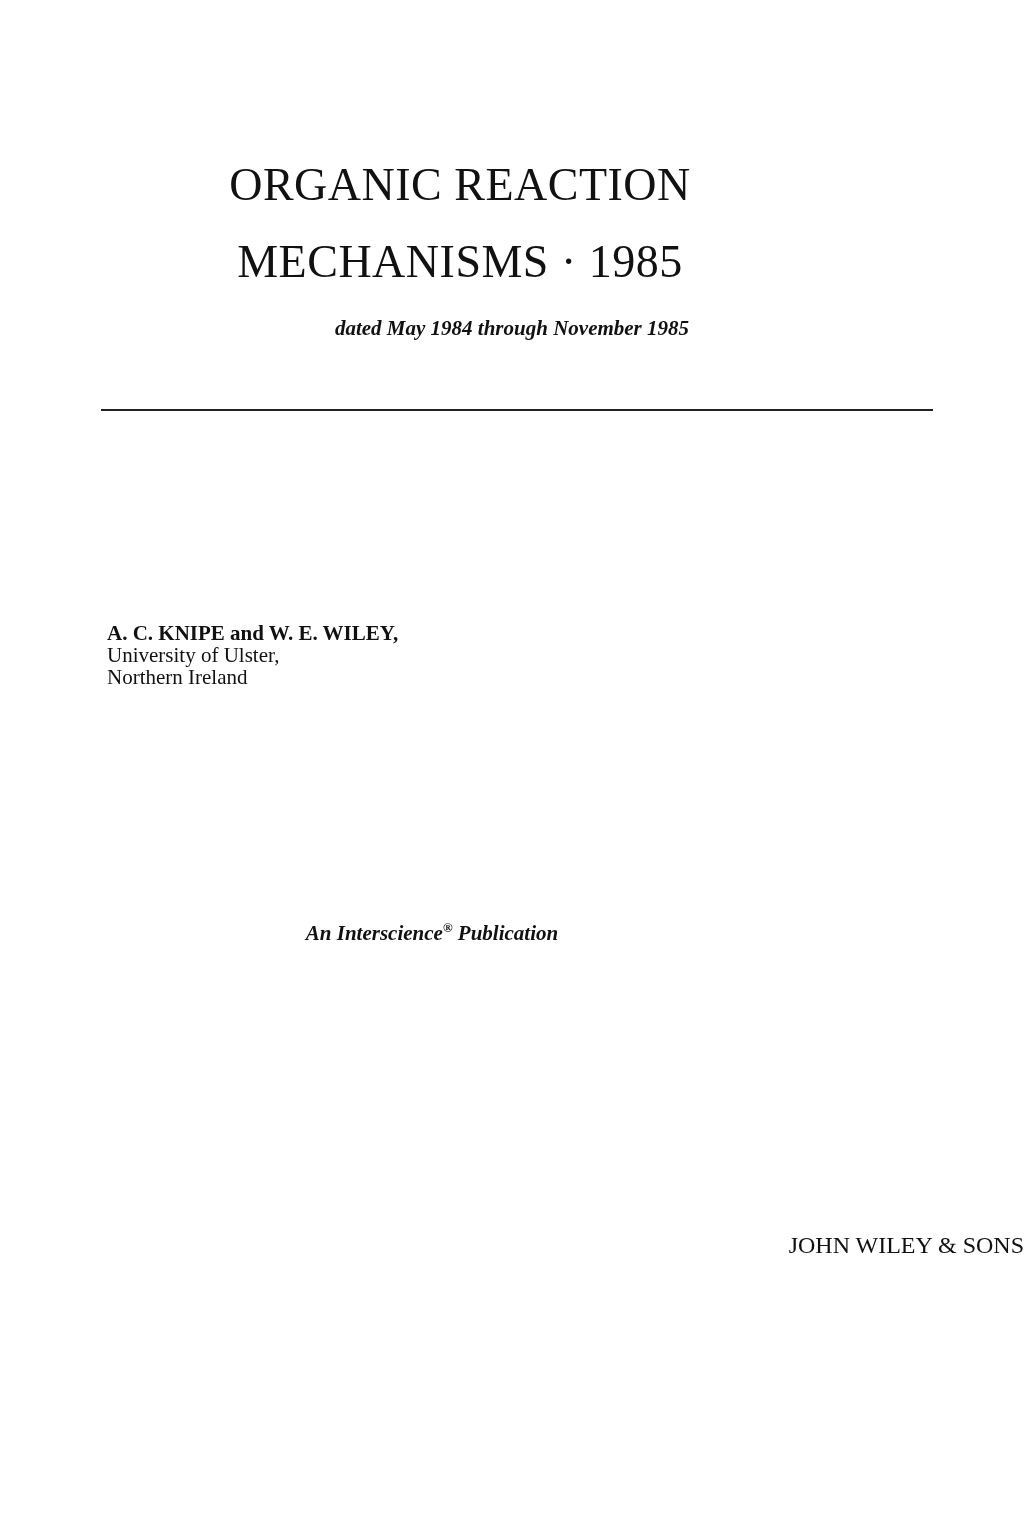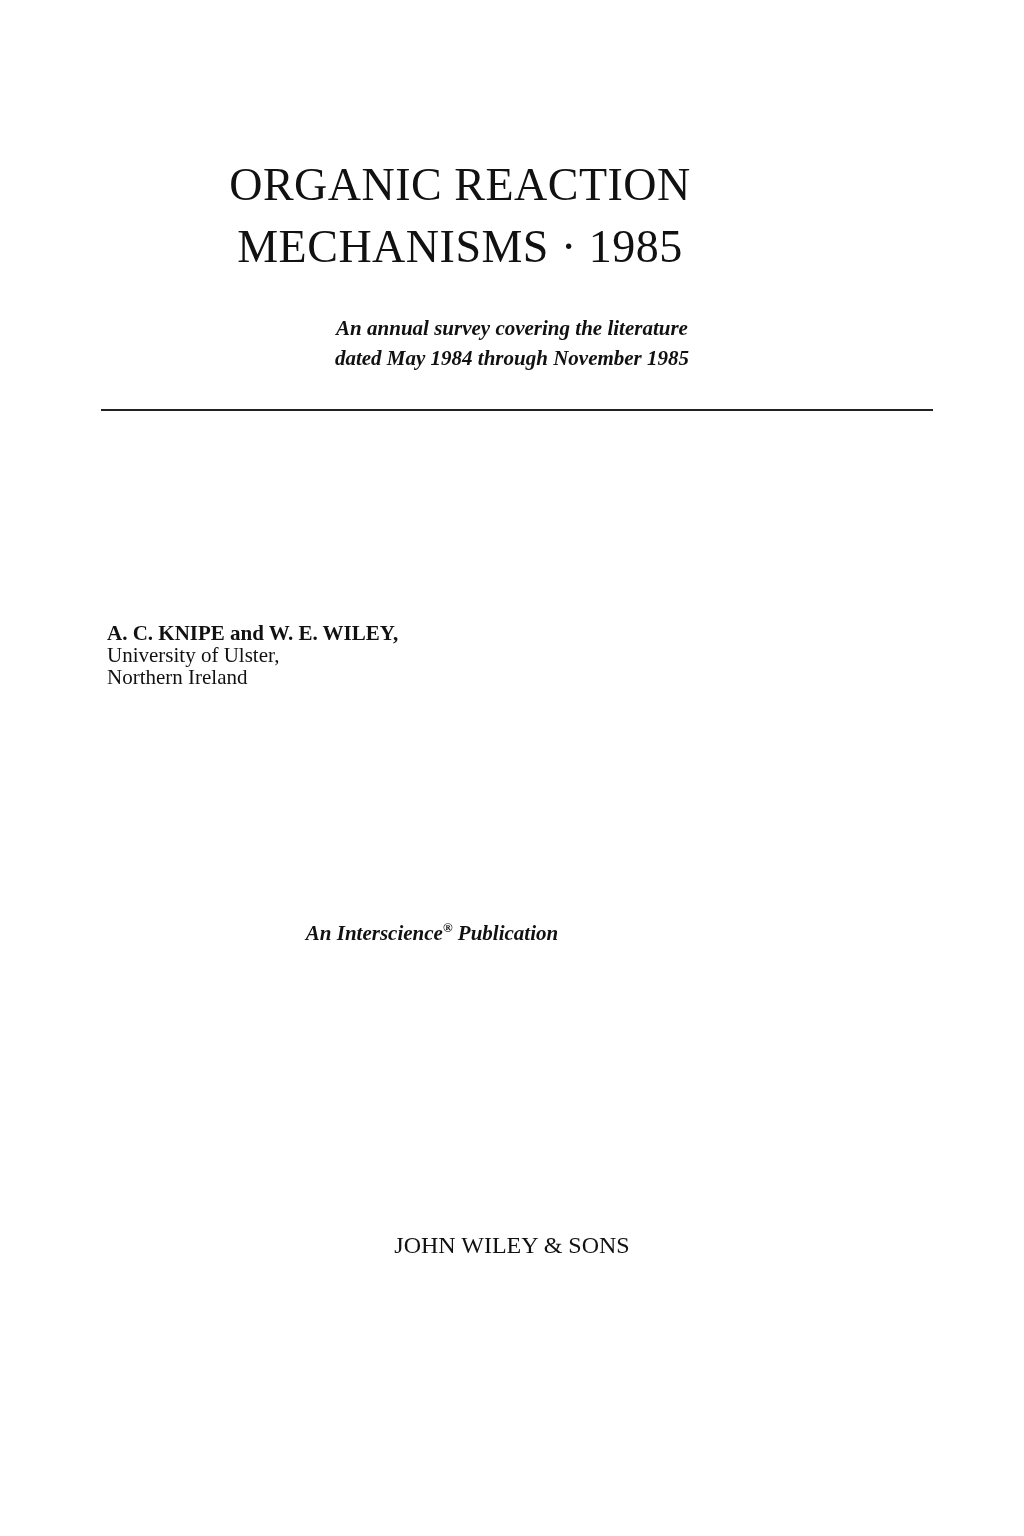--- a/index.html
+++ b/index.html
@@ -20,21 +20,21 @@
       left: 0;
       width: 920px;
       text-align: center;
       font-size: 46px;
       line-height: 1;
       letter-spacing: 0.5px;
       font-weight: normal;
       margin: 0;
     }
     .title-line-1 { top: 162px; }
-    .title-line-2 { top: 224px; }
+    .title-line-2 { top: 239px; }
     .subtitle {
       position: absolute;
       left: 0;
       width: 1024px;
       text-align: center;
       font-style: italic;
       font-weight: bold;
       font-size: 21px;
       line-height: 30px;
       top: 313px;
@@ -65,33 +65,32 @@
       font-style: italic;
       font-weight: bold;
       font-size: 21px;
     }
     .imprint sup { font-size: 13px; font-style: normal; }
     .publisher {
       position: absolute;
       left: 0;
       width: 1024px;
       top: 1228px;
-      text-align: center;
+      text-align: right;
       font-size: 24px;
       line-height: 35px;
     }
   </style>
 </head>
 <body>
 
 <div class="title title-line-1">ORGANIC REACTION</div>
 <div class="title title-line-2">MECHANISMS · 1985</div>
 
 <div class="subtitle">
-  <div>An annual survey covering the literature</div>
   <div>dated May 1984 through November 1985</div>
 </div>
 
 <div class="rule"></div>
 
 <div class="editors">
   <div class="names">A. C. KNIPE and W. E. WILEY,</div>
   <div>University of Ulster,</div>
   <div>Northern Ireland</div>
 </div>

